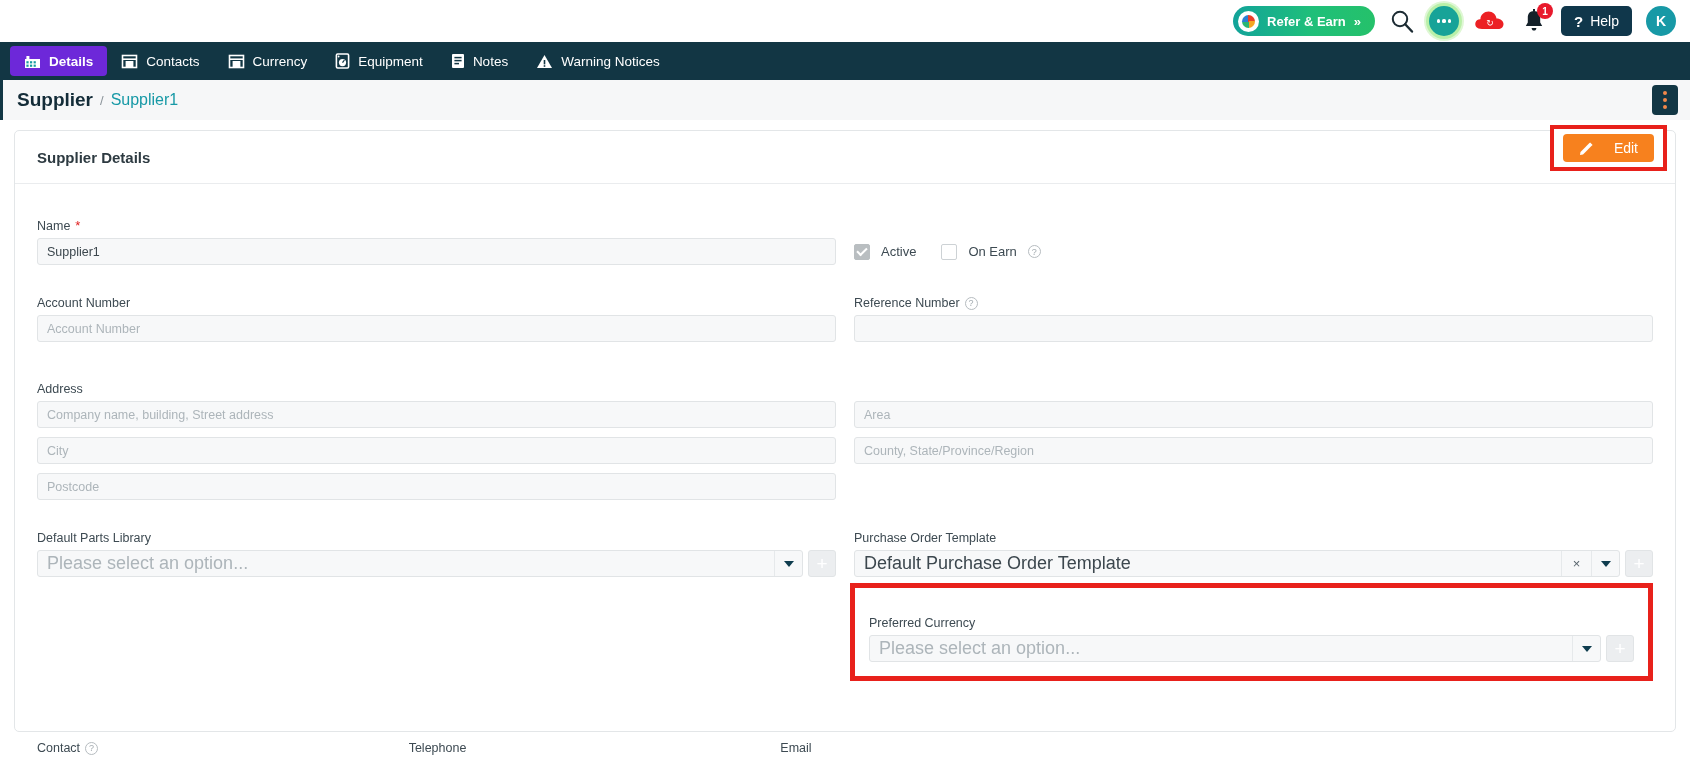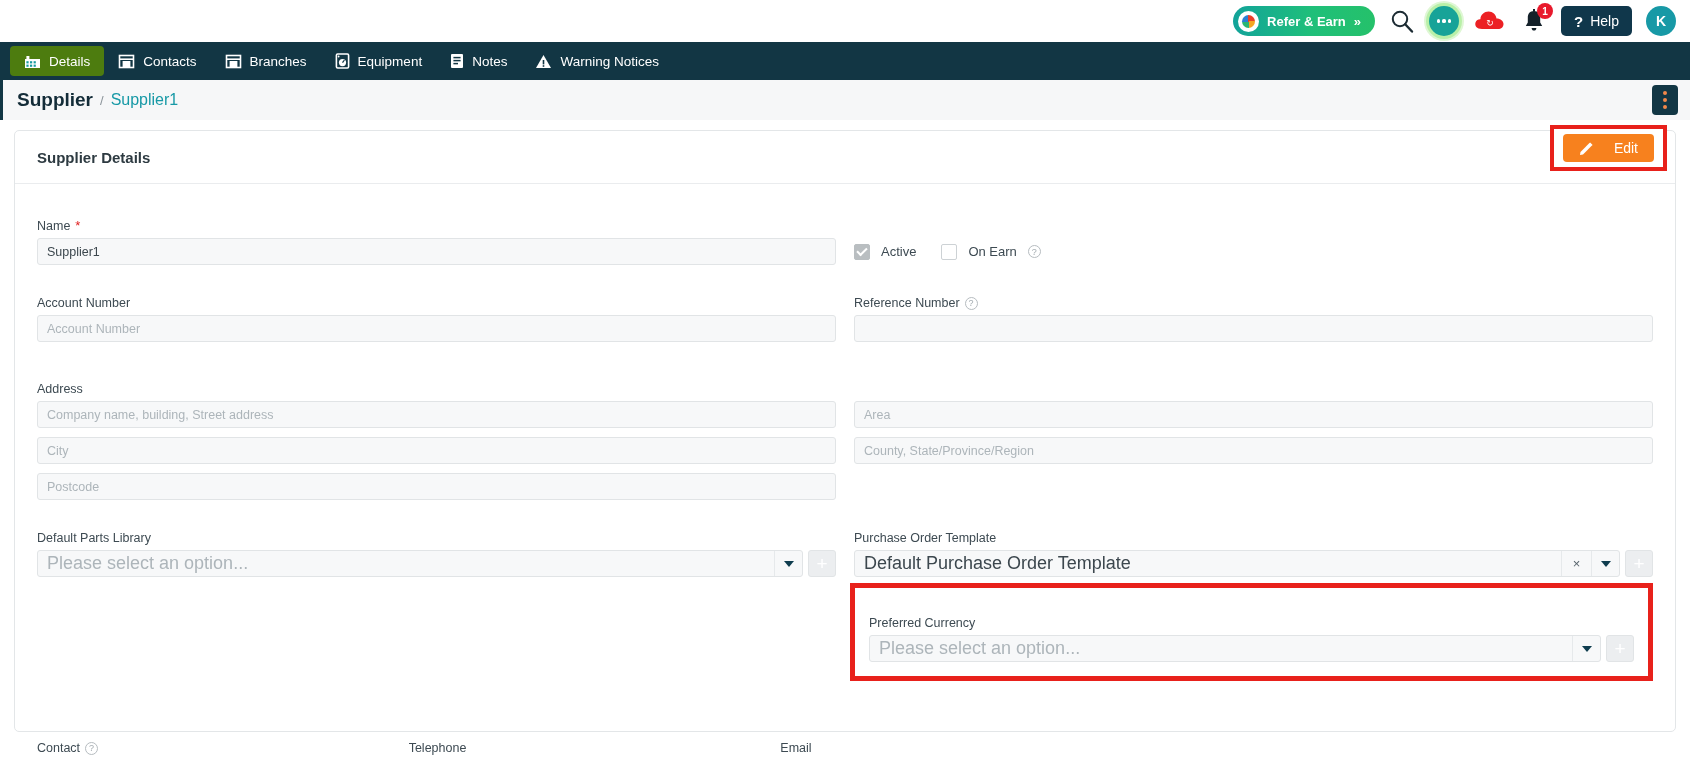--- a/index.html
+++ b/index.html
@@ -83,21 +83,21 @@
     display: flex; align-items: center;
     padding: 0 10px;
   }
   .tab {
     display: flex; align-items: center; gap: 8px;
     height: 30px; padding: 0 14px;
     color: #ffffff; font-size: 13.5px;
     border-radius: 4px; cursor: pointer;
     white-space: nowrap;
   }
-  .tab.active { background: #4d7c0f; }
+  .tab.active { background: #6d28d9; font-weight: bold; }
   .tab svg { flex: 0 0 auto; }
 
   
   .pagehead {
     height: 40px; width: 100%;
     background: #f6f7f8;
     display: flex; align-items: center;
     padding: 0 14px;
     border-left: 3px solid #123644;
     position: relative;
@@ -322,21 +322,21 @@
     </svg>
     <span>Contacts</span>
   </div>
 
   <div class="tab">
     <svg width="17" height="15" viewBox="0 0 17 15">
       <rect x="1.5" y="1.5" width="14" height="12" fill="none" stroke="#fff" stroke-width="1.6"></rect>
       <rect x="4.6" y="7" width="7.8" height="6.5" fill="#fff"></rect>
       <line x1="1.5" y1="5.2" x2="15.5" y2="5.2" stroke="#fff" stroke-width="1.6"></line>
     </svg>
-    <span>Branches</span>
+    <span>Currency</span>
   </div>
 
   <div class="tab">
     <svg width="15" height="16" viewBox="0 0 15 16">
       <rect x="1.4" y="1" width="12.2" height="14" rx="1.2" fill="none" stroke="#fff" stroke-width="1.6"></rect>
       <circle cx="7.5" cy="9.6" r="3.6" fill="#fff"></circle>
       <circle cx="3.6" cy="3.5" r="0.9" fill="#fff"></circle>
       <line x1="7.5" y1="9.6" x2="9.4" y2="7" stroke="#123644" stroke-width="1.2"></line>
     </svg>
     <span>Equipment</span>

